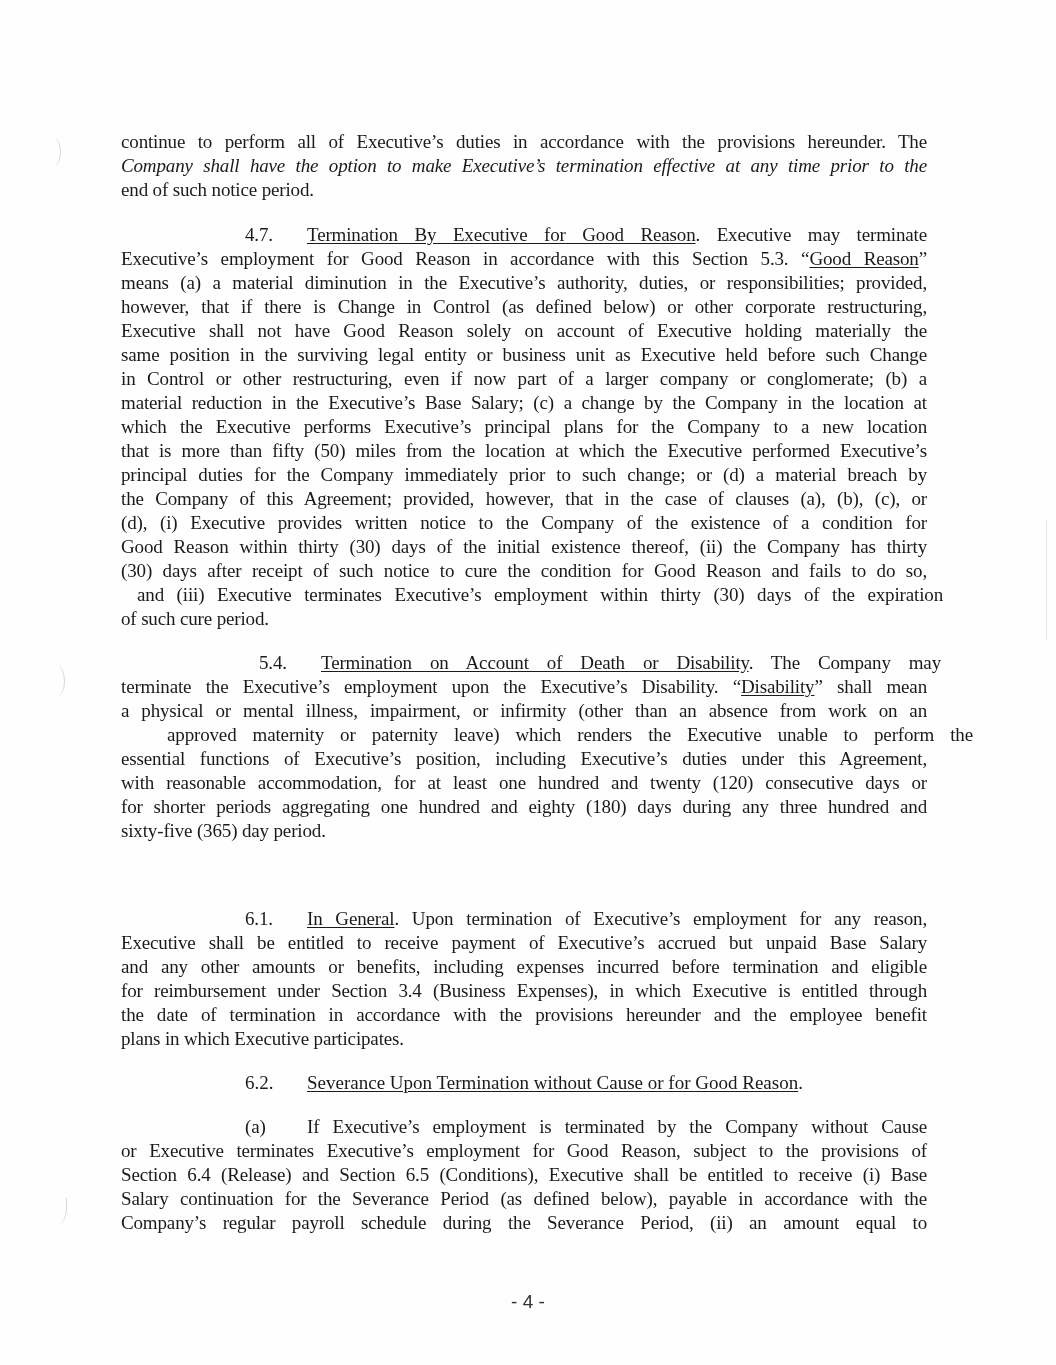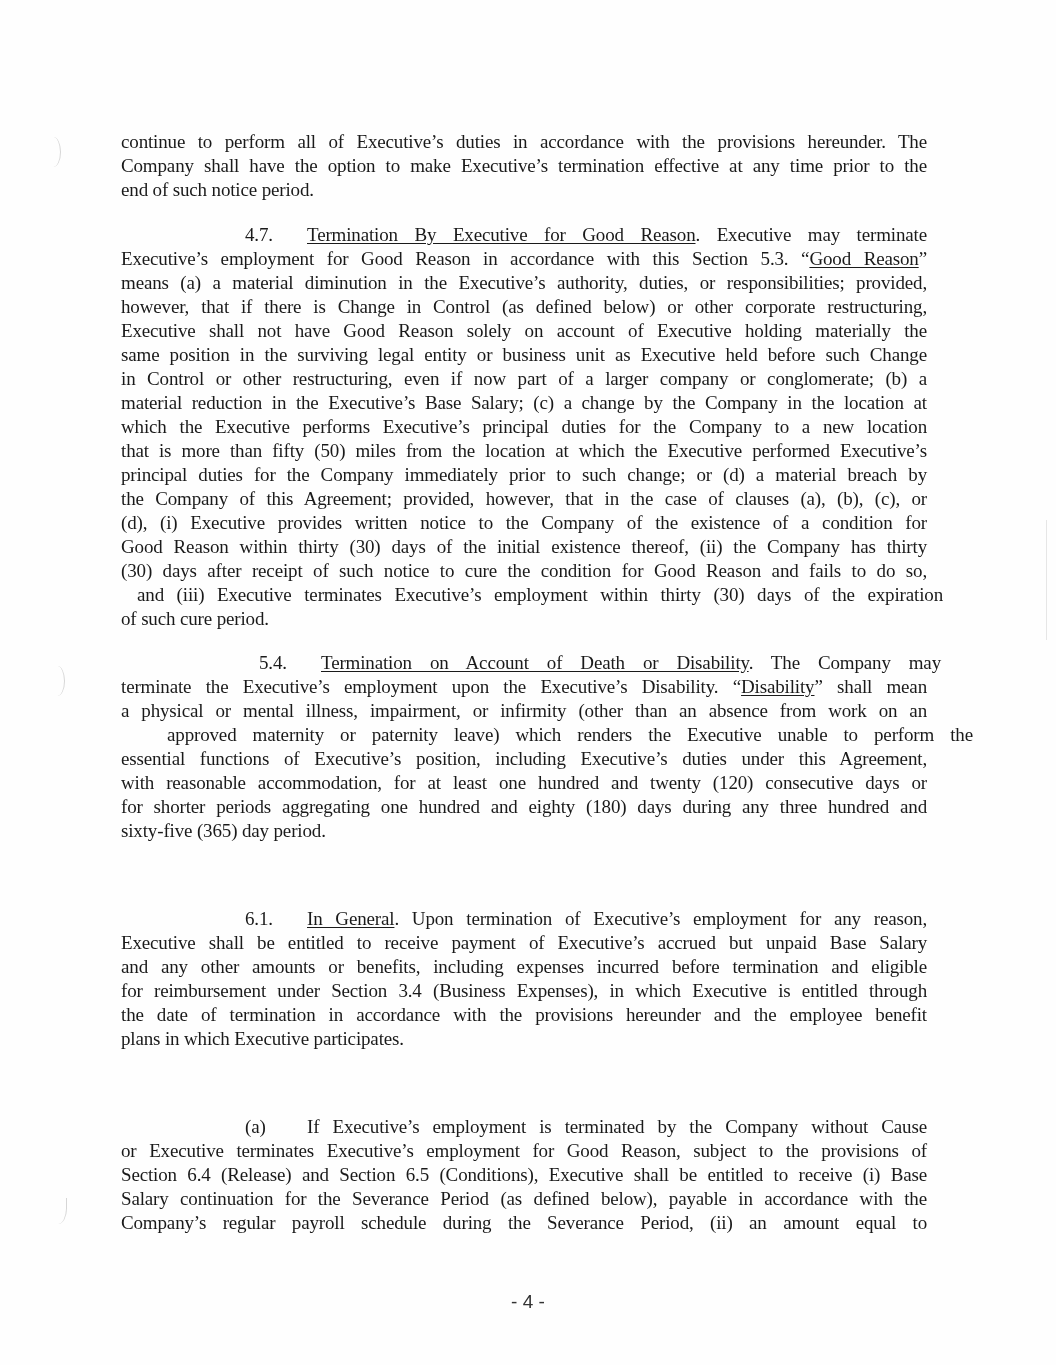--- a/index.html
+++ b/index.html
@@ -30,38 +30,38 @@
 
 <div class="page">
 
   <div class="punch" style="left:46px; top:137px;"></div>
   <div class="punch" style="left:50px; top:666px;"></div>
   <div class="punch" style="left:52px; top:1198px; height:26px; border-radius:0 0 60% 0;"></div>
   <div class="edge-line"></div>
 
   <div>
     <div class="line" style="top:130px;">continue to perform all of Executive’s duties in accordance with the provisions hereunder.  The</div>
-    <div class="line" style="top:154px;">Company shall have the option to make Executive’s termination effective at any time prior to the</div>
+    <div class="line" style="top:154px;font-style:italic;">Company shall have the option to make Executive’s termination effective at any time prior to the</div>
     <div class="line last" style="top:178px;">end of such notice period.</div>
   </div>
 
   <div>
     <div class="line indent" style="top:223px;">
       <span class="num">4.7.</span><span class="u">Termination By Executive for Good Reason</span><span>.  Executive may terminate</span>
     </div>
     <div class="line" style="top:247px;">
       <span>Executive’s employment for Good Reason in accordance with this Section 5.3.  “</span><span class="u">Good Reason</span><span>”</span>
     </div>
     <div class="line" style="top:271px;">means (a) a material diminution in the Executive’s authority, duties, or responsibilities; provided,</div>
     <div class="line" style="top:295px;">however, that if there is Change in Control (as defined below) or other corporate restructuring,</div>
     <div class="line" style="top:319px;">Executive shall not have Good Reason solely on account of Executive holding materially the</div>
     <div class="line" style="top:343px;">same position in the surviving legal entity or business unit as Executive held before such Change</div>
     <div class="line" style="top:367px;">in Control or other restructuring, even if now part of a larger company or conglomerate; (b) a</div>
     <div class="line" style="top:391px;">material reduction in the Executive’s Base Salary; (c) a change by the Company in the location at</div>
-    <div class="line" style="top:415px;">which the Executive performs Executive’s principal duties for the Company to a new location</div>
+    <div class="line" style="top:415px;">which the Executive performs Executive’s principal plans for the Company to a new location</div>
     <div class="line" style="top:439px;">that is more than fifty (50) miles from the location at which the Executive performed Executive’s</div>
     <div class="line" style="top:463px;">principal duties for the Company immediately prior to such change; or (d) a material breach by</div>
     <div class="line" style="top:487px;">the Company of this Agreement; provided, however, that in the case of clauses (a), (b), (c), or</div>
     <div class="line" style="top:511px;">(d), (i) Executive provides written notice to the Company of the existence of a condition for</div>
     <div class="line" style="top:535px;">Good Reason within thirty (30) days of the initial existence thereof, (ii) the Company has thirty</div>
     <div class="line" style="top:559px;">(30) days after receipt of such notice to cure the condition for Good Reason and fails to do so,</div>
     <div class="line" style="top:583px;margin-left:16px;">and (iii) Executive terminates Executive’s employment within thirty (30) days of the expiration</div>
     <div class="line last" style="top:607px;">of such cure period.</div>
   </div>
 
@@ -85,20 +85,23 @@
     <div class="line indent" style="top:907px;">
       <span class="num">6.1.</span><span class="u">In General</span><span>.  Upon termination of Executive’s employment for any reason,</span>
     </div>
     <div class="line" style="top:931px;">Executive shall be entitled to receive payment of Executive’s accrued but unpaid Base Salary</div>
     <div class="line" style="top:955px;">and any other amounts or benefits, including expenses incurred before termination and eligible</div>
     <div class="line" style="top:979px;">for reimbursement under Section 3.4 (Business Expenses), in which Executive is entitled through</div>
     <div class="line" style="top:1003px;">the date of termination in accordance with the provisions hereunder and the employee benefit</div>
     <div class="line last" style="top:1027px;">plans in which Executive participates.</div>
   </div>
 
+  <div class="sub-heading" style="top:1071px;">
+    <span class="num">6.2.</span><span class="u">Severance Upon Termination without Cause or for Good Reason</span><span>.</span>
+  </div>
 
   <div>
     <div class="line indent" style="top:1115px;">
       <span class="num">(a)</span><span>If Executive’s employment is terminated by the Company without Cause</span>
     </div>
     <div class="line" style="top:1139px;">or Executive terminates Executive’s employment for Good Reason, subject to the provisions of</div>
     <div class="line" style="top:1163px;">Section 6.4 (Release) and Section 6.5 (Conditions), Executive shall be entitled to receive (i) Base</div>
     <div class="line" style="top:1187px;">Salary continuation for the Severance Period (as defined below), payable in accordance with the</div>
     <div class="line" style="top:1211px;">Company’s regular payroll schedule during the Severance Period, (ii) an amount equal to</div>
   </div>

